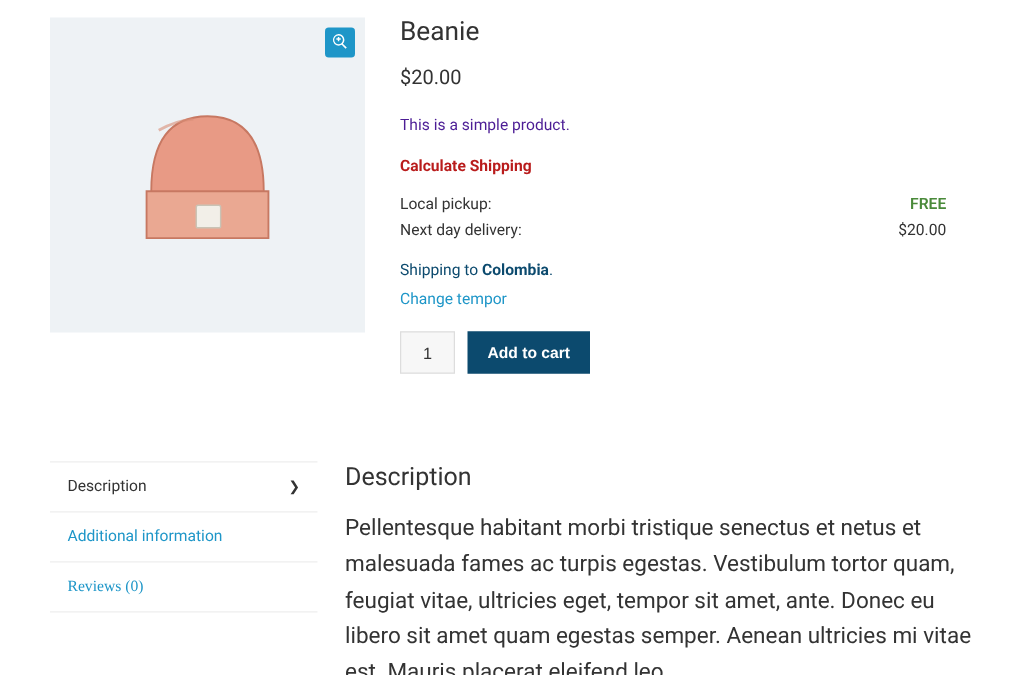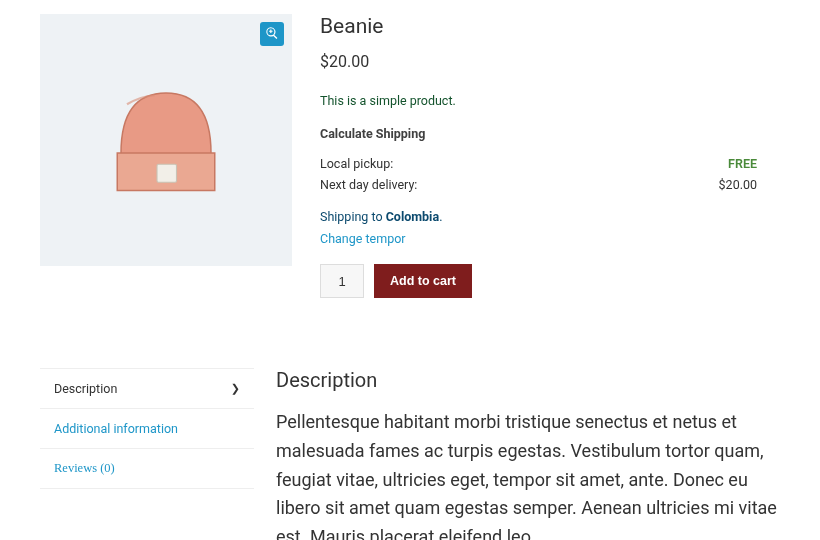--- a/index.html
+++ b/index.html
@@ -47,27 +47,27 @@
     color: #333;
     margin-bottom: 14px;
   }
   .price {
     font-size: 16px;
     color: #333;
     margin-bottom: 22px;
   }
   .short-desc {
     font-size: 12.5px;
-    color: #14532d;
+    color: #4c1d95;
     margin-bottom: 18px;
   }
   .ship-heading {
     font-size: 12.5px;
     font-weight: 700;
-    color: #404040;
+    color: #b91c1c;
     margin-bottom: 12px;
   }
   .ship-table {
     width: 95%;
     font-size: 12.5px;
     color: #333;
     margin-bottom: 14px;
   }
   .ship-row {
     display: flex;
@@ -93,21 +93,21 @@
   .qty-input {
     width: 44px;
     height: 34px;
     border: 1px solid #ddd;
     background: #f7f7f7;
     text-align: center;
     font-size: 13px;
     color: #333;
   }
   .add-btn {
-    background: #7f1d1d;
+    background: #0c4a6e;
     color: #fff;
     border: none;
     height: 34px;
     padding: 0 16px;
     font-size: 12.5px;
     font-weight: 600;
     cursor: pointer;
   }
 
   .lower {

